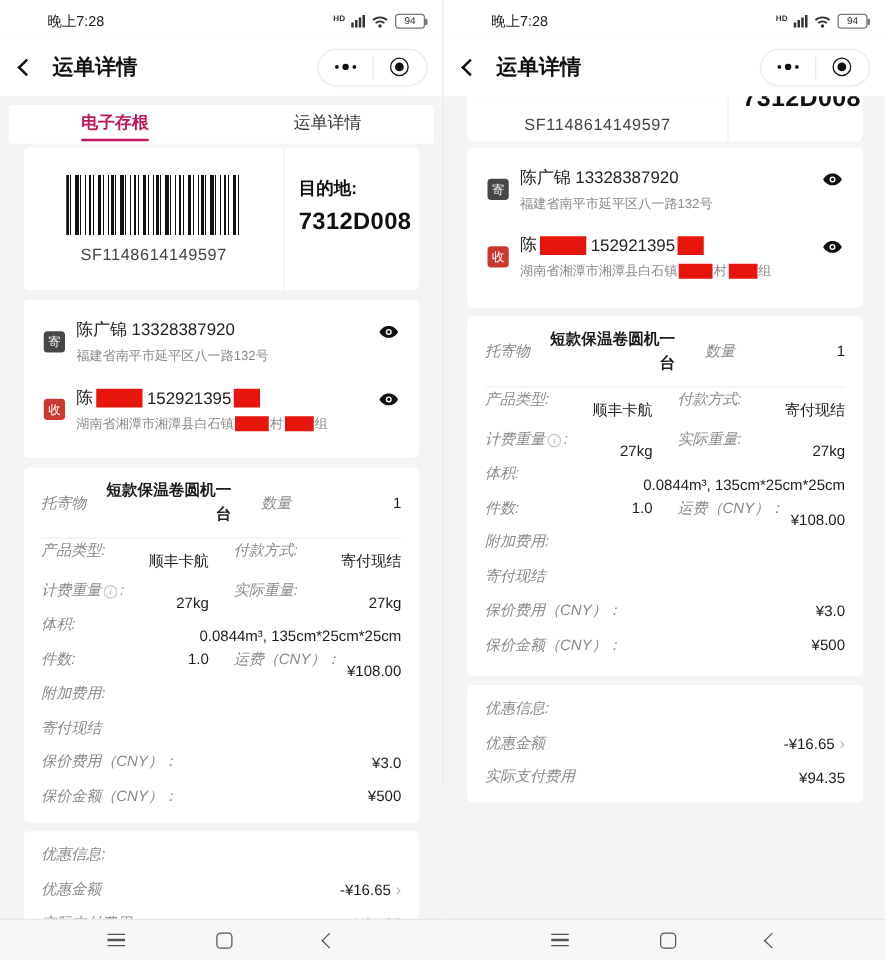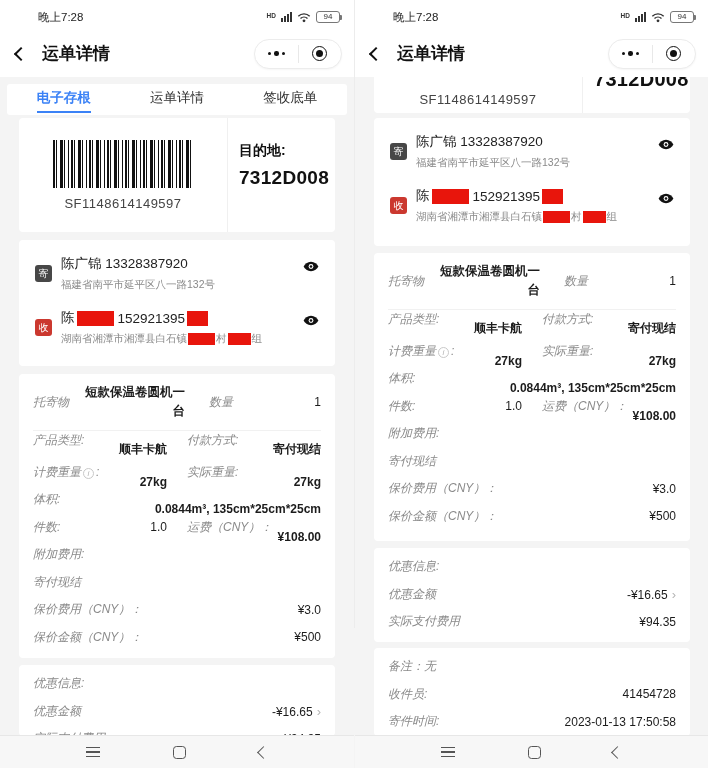--- a/index.html
+++ b/index.html
@@ -63,21 +63,21 @@
   .r-a1 { width:27px; height:12px; margin:0 1px; }
   .r-a2 { width:23px; height:12px; margin:0 1px; }
   
   .goods-card { padding:0 14px; }
   .goods-row { display:flex; align-items:center; padding:9px 0 8px; border-bottom:1px solid #f1f1f1; }
   .lbl { color:#8a8a8a; font-size:12px;font-style:italic; }
   .goods-name { width:106px; margin-left:10px; text-align:right; font-size:12.5px; font-weight:600; color:#1c1c1c; line-height:1.55; }
   .qty-lbl { margin-left:24px; }
   .qty-val { margin-left:auto; }
   .val { color:#1c1c1c; font-size:12px; }
-  .val.b { font-weight:700;margin-top:19px; }
+  .val.b { font-weight:400;margin-top:19px; }
   .drow { display:flex; align-items:center; height:27.5px; }
   .drow.two .half { flex:1; display:flex; justify-content:space-between; align-items:center; }
   .half + .half { margin-left:20px; }
   .drow > .val { margin-left:auto; }
   .gpad { padding-top:3px;align-items:flex-end; }
   .info { display:inline-flex; width:11px; height:11px; border:1px solid #c9c9c9; border-radius:50%; color:#b5b5b5; font-size:8px; align-items:center; justify-content:center; margin:0 2px; cursor:pointer; }
   .chev-r { color:#b5b5b5; margin-left:4px; font-size:13px; }
   .pad-card { padding:5px 14px; overflow:hidden; }
   
   .navbar { position:absolute; left:0; right:0; top:735px; height:33px; background:#f7f7f7; border-top:1px solid #e7e7e7; display:flex; align-items:center; justify-content:space-between; padding:0 86px; z-index:60; }
@@ -124,28 +124,25 @@
             <i class="mid"></i>
             <i></i>
           </span>
         <span class="cap-div"></span>
         <span class="record">
             <b></b>
           </span>
       </span>
     </div>
     <div class="tabbar">
-      <span class="tab active" style="color: #3b82f6;">
+      <span class="tab active" style="color: #be185d;">
           <span class="t">电子存根</span>
         </span>
       <span class="tab">
           <span class="t">运单详情</span>
-        </span>
-      <span class="tab">
-          <span class="t">签收底单</span>
         </span>
     </div>
 
     <div class="card stub">
       <div class="stub-left">
         <div class="barcode"></div>
         <div class="waybill-no">SF1148614149597</div>
       </div>
       <div class="stub-right">
         <div class="dest-label">目的地:</div>
@@ -419,33 +416,20 @@
       <div class="drow">
         <span class="lbl">优惠金额</span>
         <span class="val" style="margin-left:auto"><span>-¥16.65</span><span class="chev-r">›</span></span>
       </div>
       <div class="drow">
           <span class="lbl">实际支付费用</span>
           <span class="val">¥94.35</span>
         </div>
     </div>
 
-    <div class="card pad-card" style="top:648px;height:88px;">
-      <div class="drow">
-          <span class="lbl">备注：无</span>
-        </div>
-      <div class="drow">
-          <span class="lbl">收件员:</span>
-          <span class="val">41454728</span>
-        </div>
-      <div class="drow">
-          <span class="lbl">寄件时间:</span>
-          <span class="val">2023-01-13 17:50:58</span>
-        </div>
-    </div>
 
     <div class="navbar">
       <span class="nav-menu">
           <i></i>
           <i></i>
           <i></i>
         </span>
       <span class="nav-home"></span>
       <span class="nav-back"></span>
     </div>

